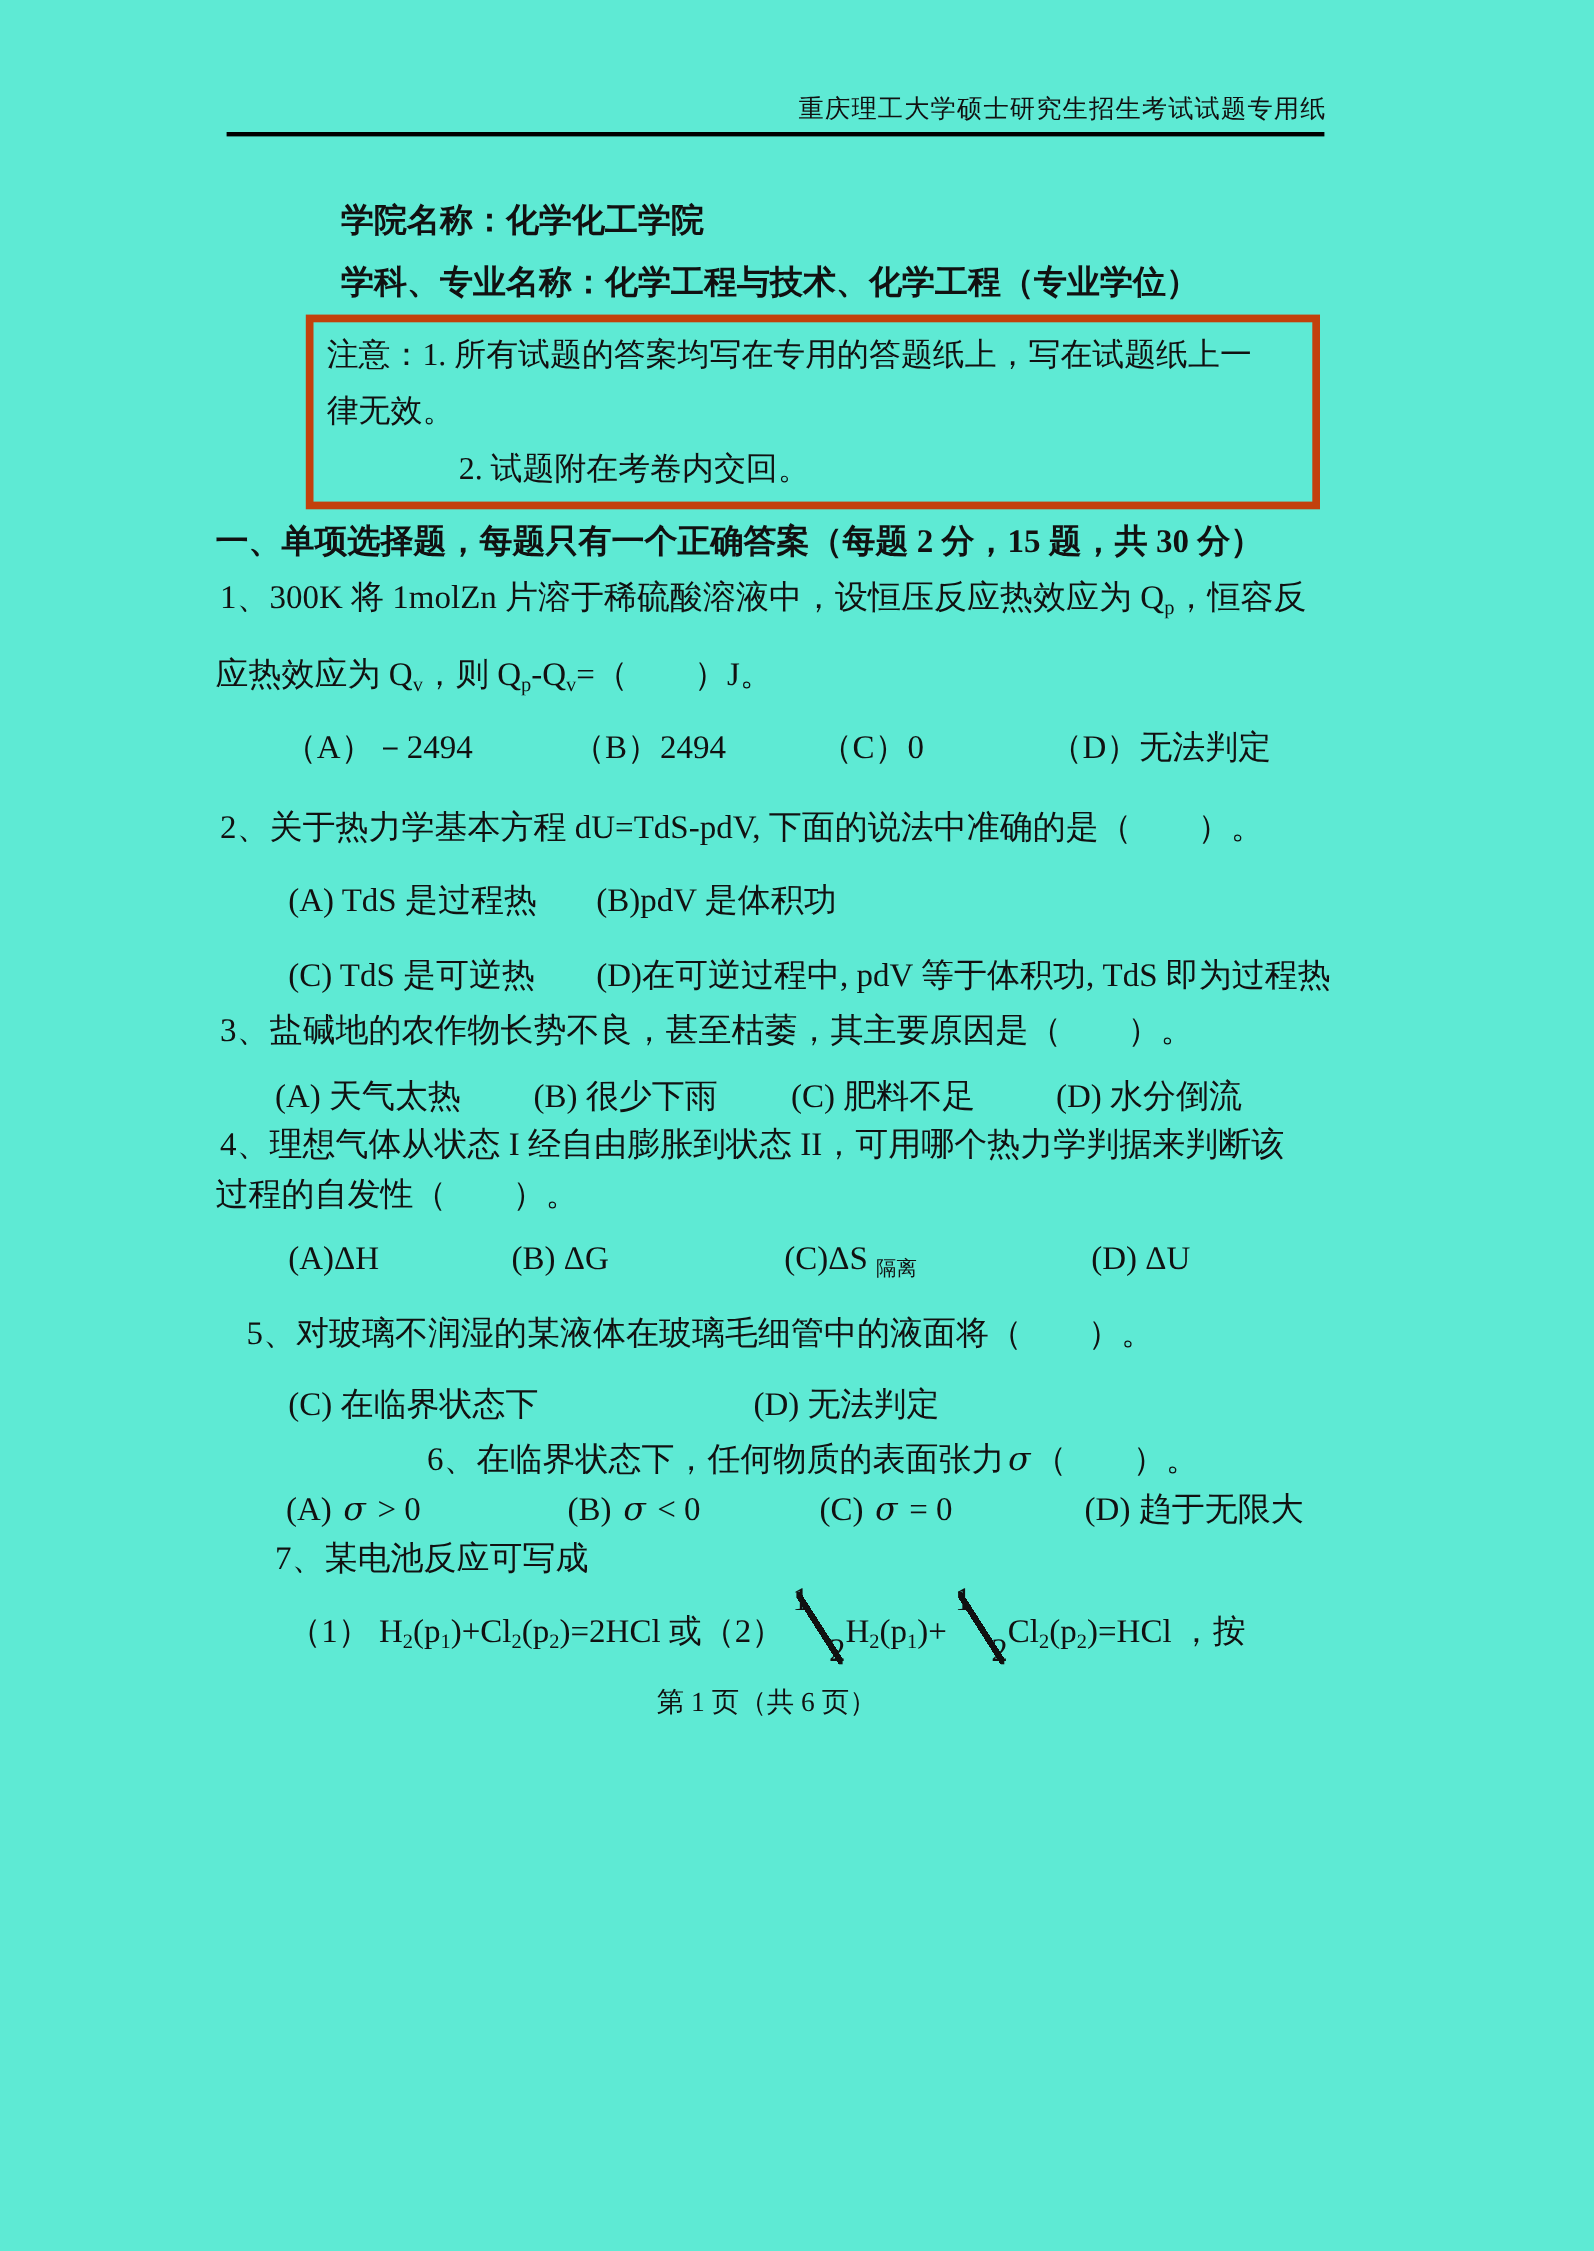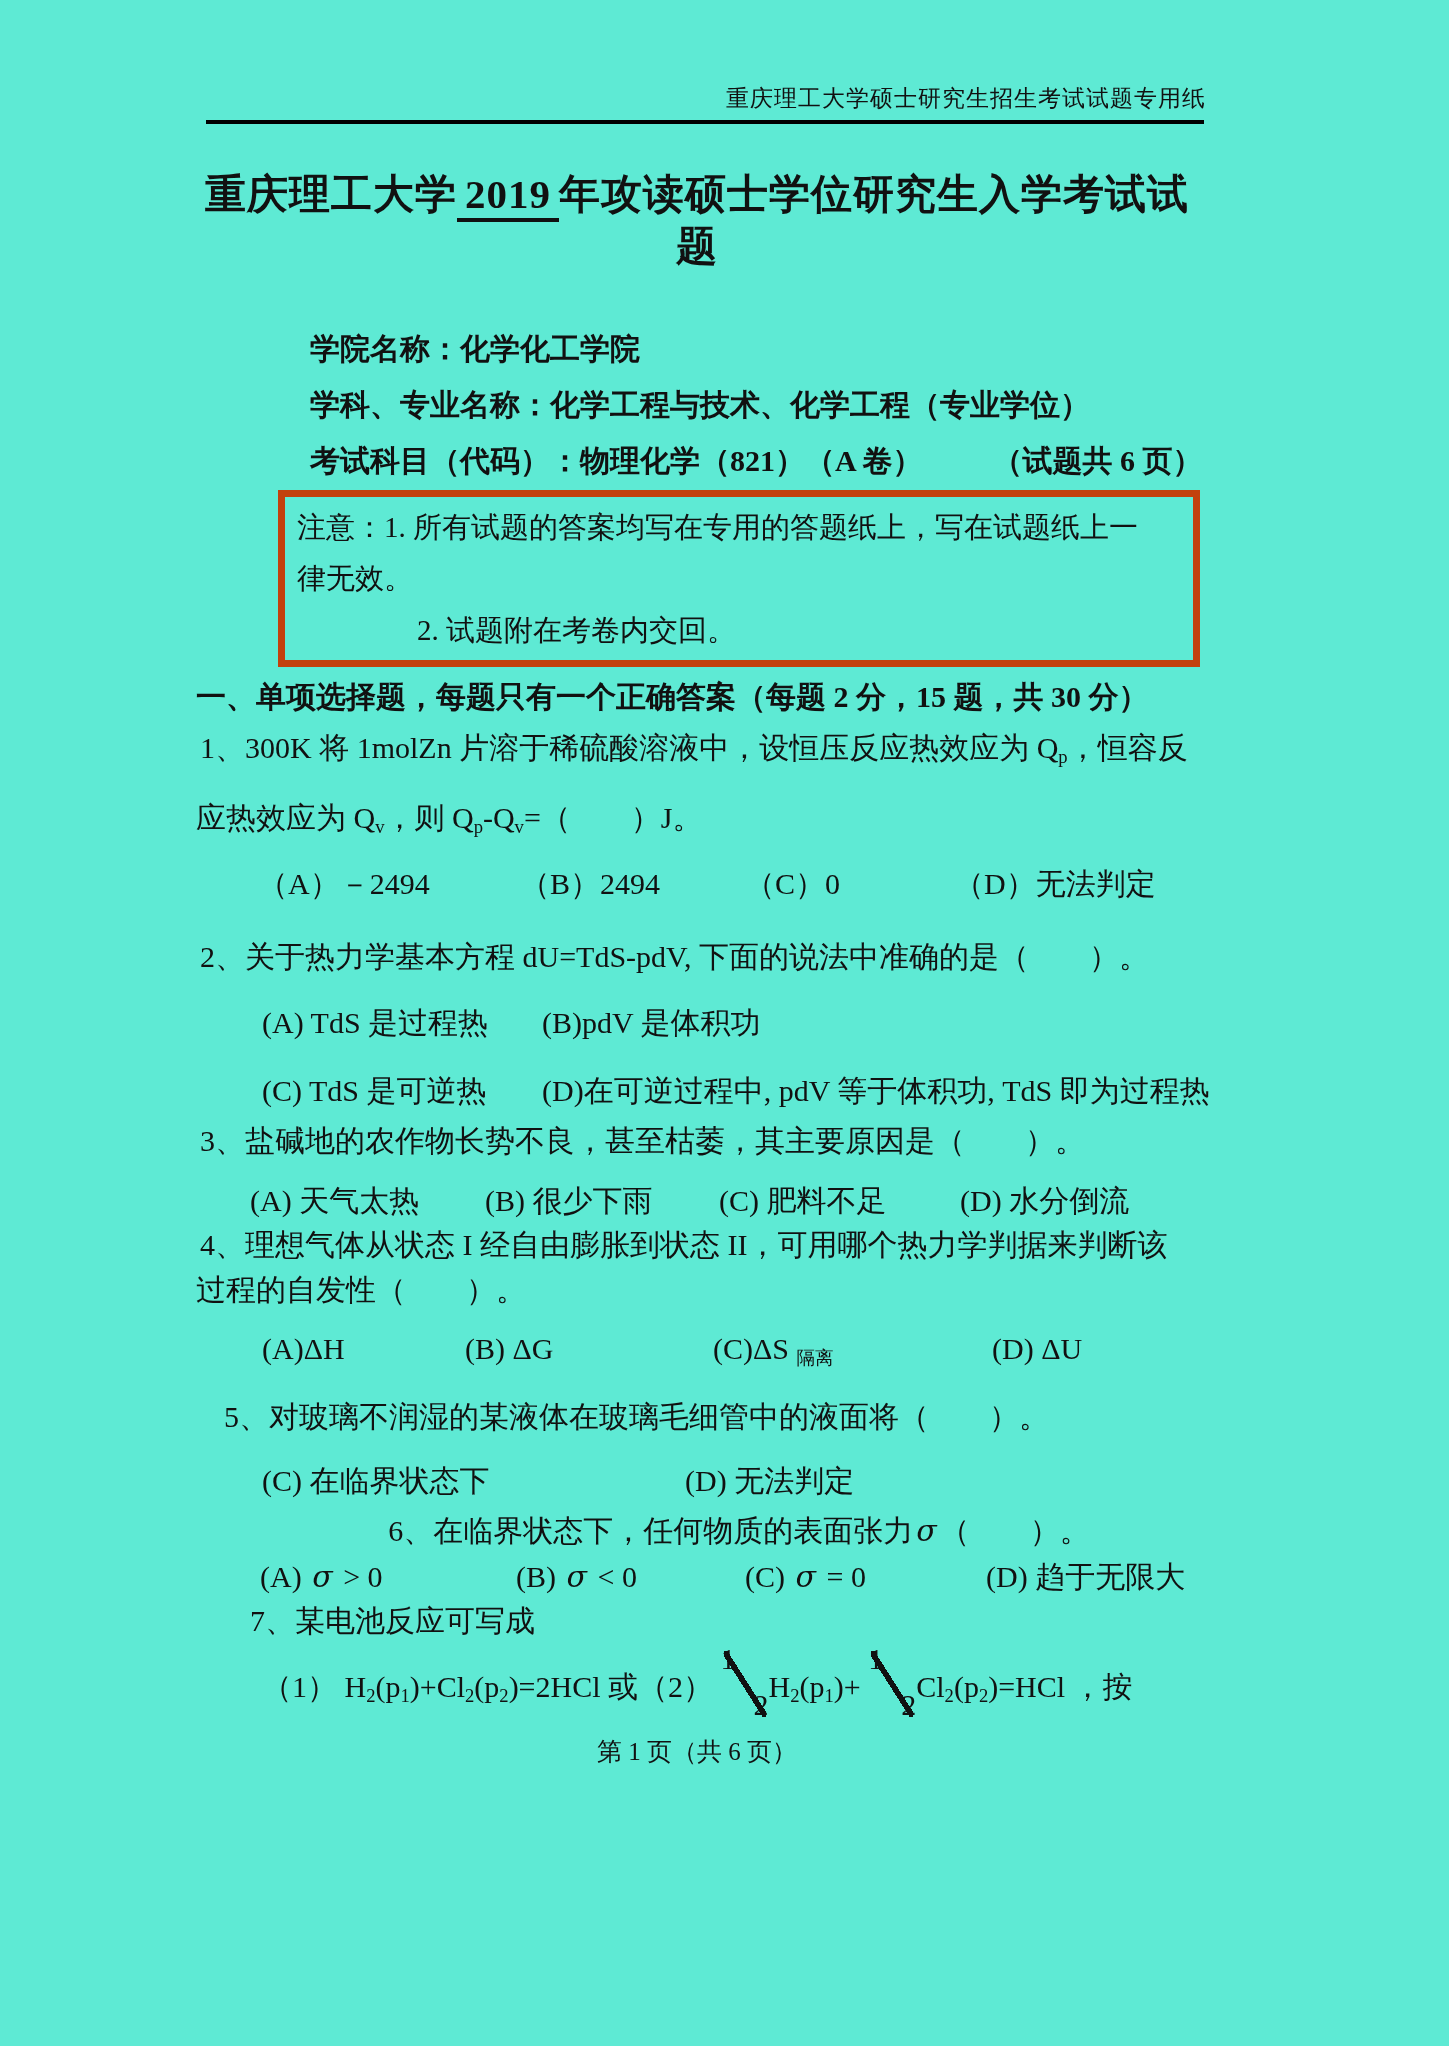--- a/index.html
+++ b/index.html
@@ -35,26 +35,24 @@
 </style>
 </head>
 <body>
 
 <div class="page">
   <div class="content">
 
     <div class="header-note">重庆理工大学硕士研究生招生考试试题专用纸</div>
     <div class="hrule"></div>
 
-    <div class="title"><span>重庆理工大学</span><span class="u-year">2019</span><span>年攻读硕士学位研究生入学考试试题</span></div>
 
     <div class="info">
       <div class="info-line">学院名称：化学化工学院</div>
       <div class="info-line">学科、专业名称：化学工程与技术、化学工程（专业学位）</div>
-      <div class="info-line"><span>考试科目（代码）：物理化学（821）（A 卷）</span><span class="gap70"></span><span>（试题共 6 页）</span></div>
     </div>
 
     <div class="notice-box">
       <div class="notice-line">注意：1. 所有试题的答案均写在专用的答题纸上，写在试题纸上一</div>
       <div class="notice-line notice-line2">律无效。</div>
       <div class="notice-line notice-line3">2. 试题附在考卷内交回。</div>
     </div>
 
     <div class="section-heading">一、单项选择题，每题只有一个正确答案（每题 2 分，15 题，共 30 分）</div>
 

